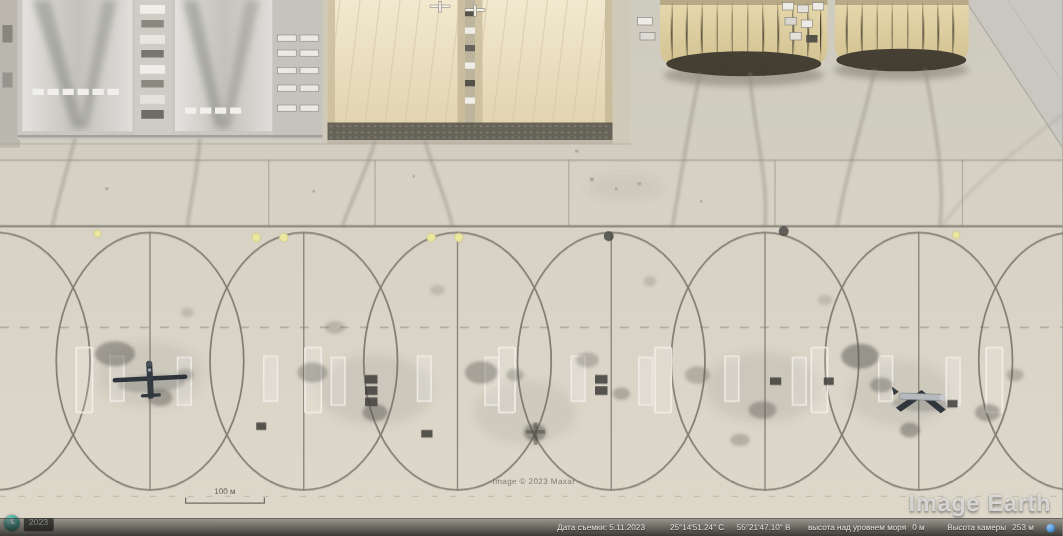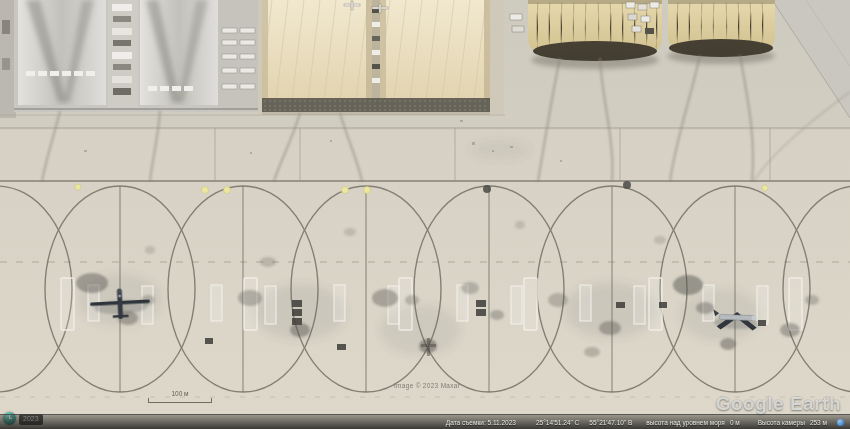--- a/index.html
+++ b/index.html
@@ -435,21 +435,21 @@
         <rect x="330" y="140" width="2" height="2"></rect>
     <rect x="560" y="160" width="2" height="2"></rect>
         <rect x="460" y="120" width="3" height="2"></rect>
     <rect x="84" y="150" width="3" height="2"></rect>
         <rect x="250" y="152" width="2" height="2"></rect>
   </g>
 </svg>
 
 <div class="overlay" id="attribution">Image © 2023 Maxar</div>
 
-<div class="overlay" id="ge-logo">Google Earth</div>
+<div class="overlay" id="ge-logo">Image Earth</div>
 
 <div class="overlay" id="scalebar">
   <div class="lbl">100 м</div>
   <div class="bar"></div>
 </div>
 
 <div class="overlay" id="history-clock"></div>
 <div class="overlay" id="year-chip">2023</div>
 
 <div class="overlay" id="statusbar">

